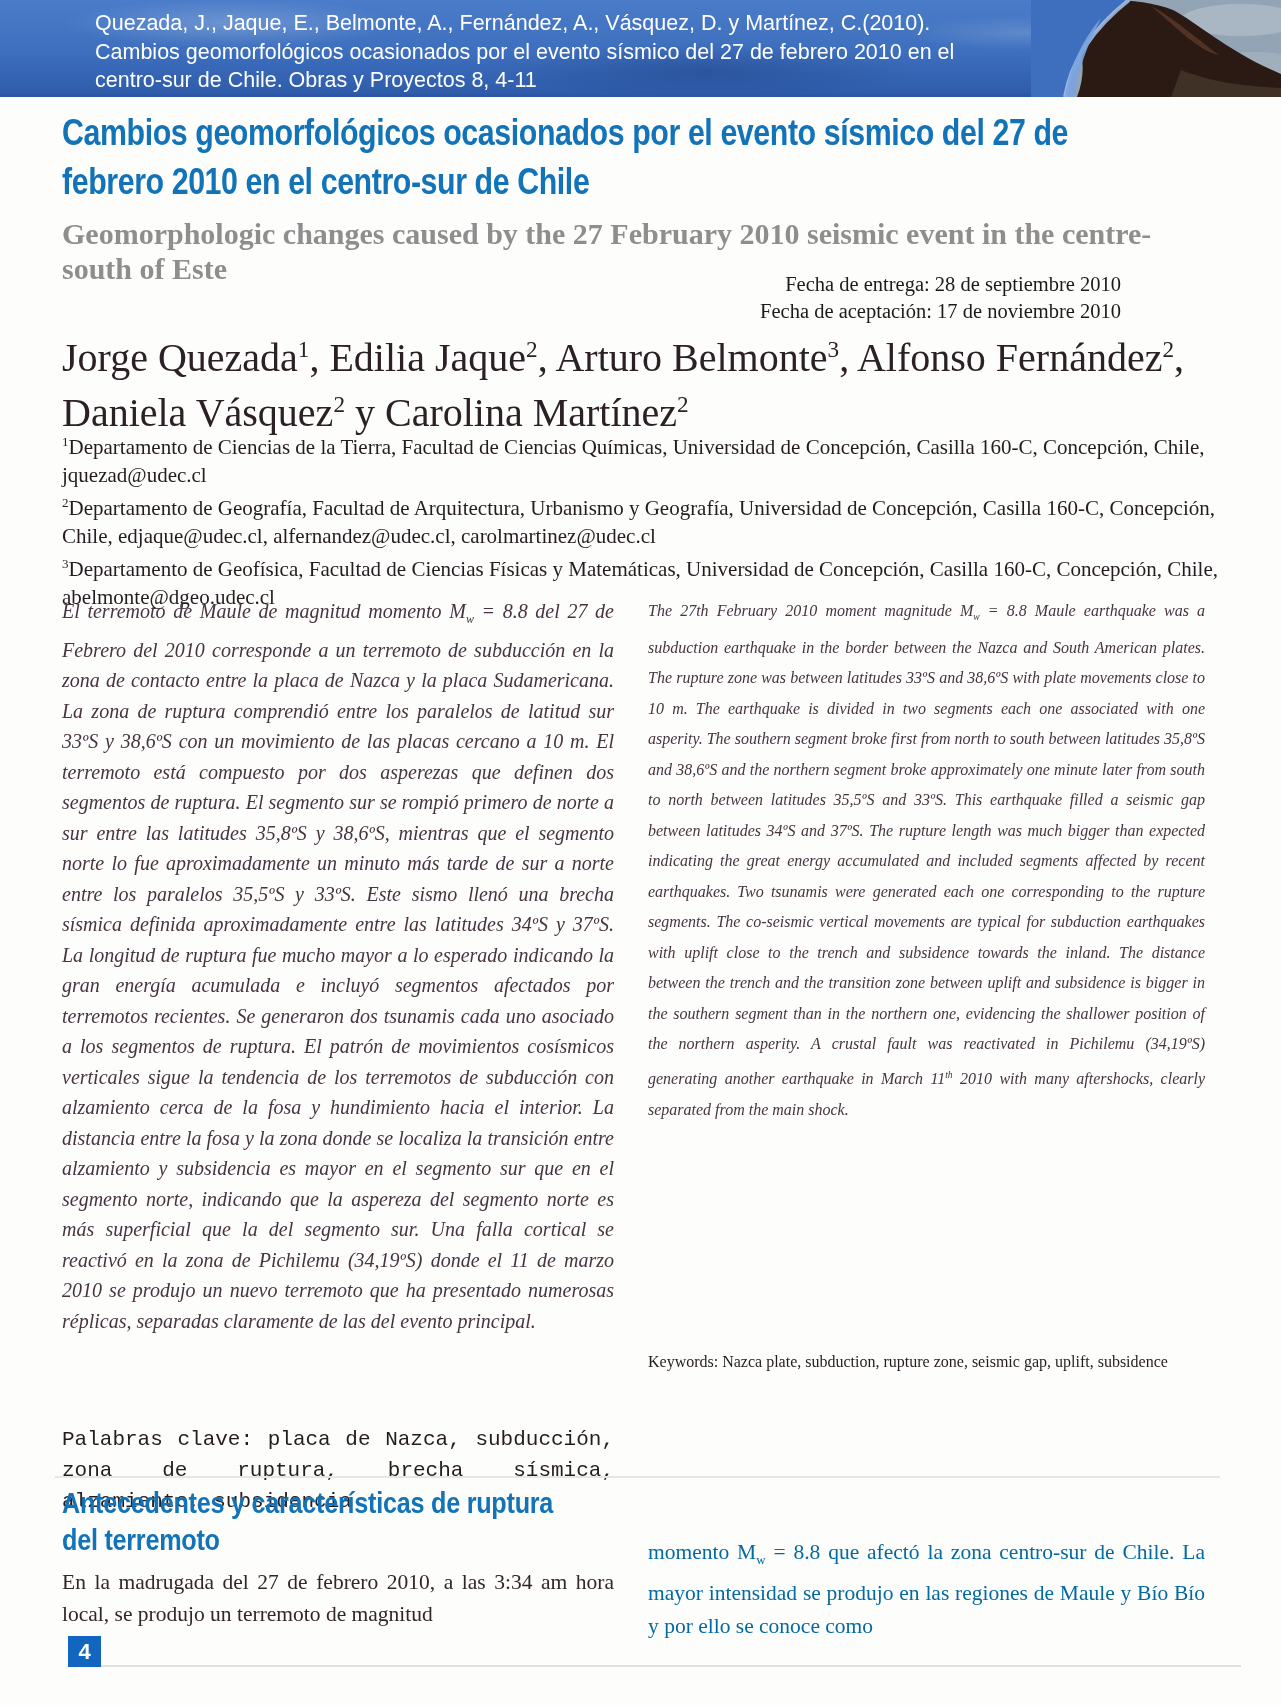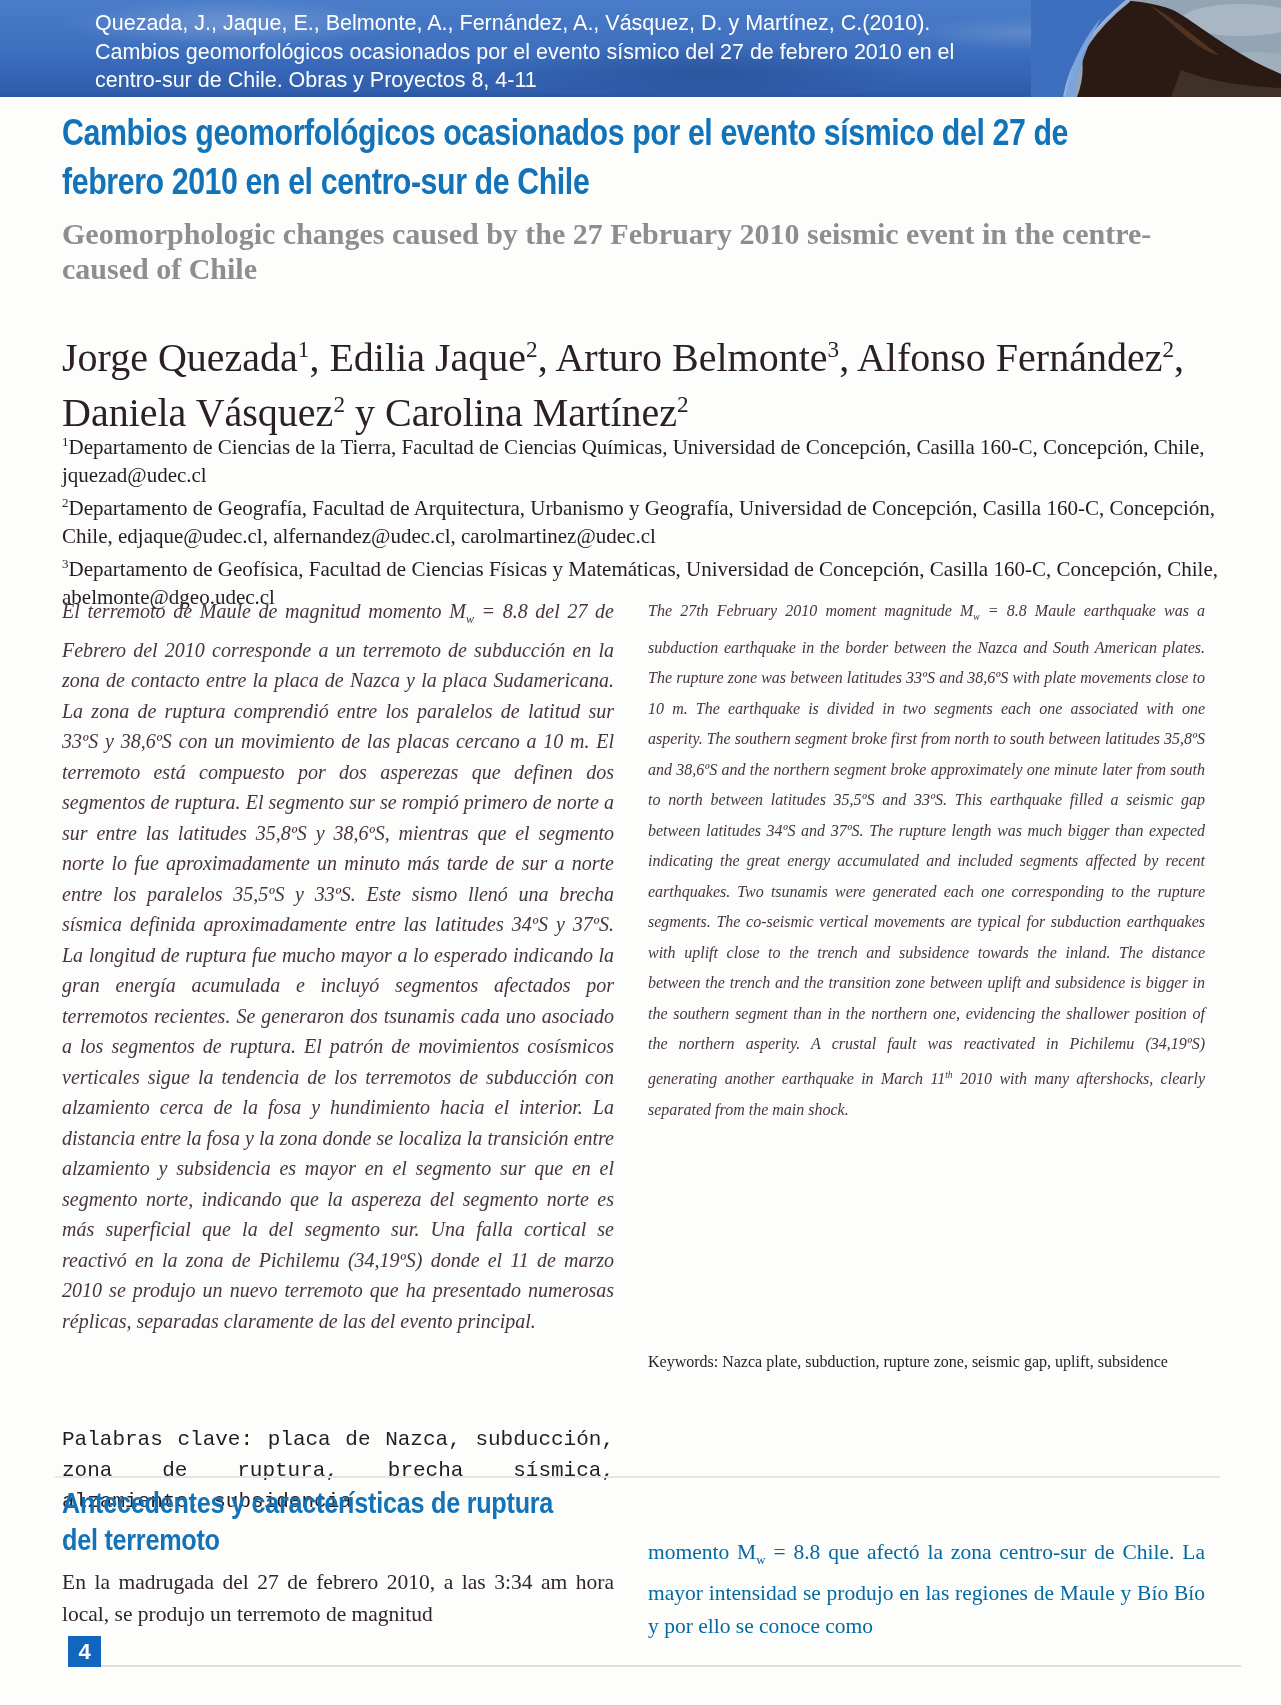--- a/index.html
+++ b/index.html
@@ -134,23 +134,27 @@
     </div>
   </header>
 
   <h1 class="title-es">
       <div class="title-line">Cambios geomorfológicos ocasionados por el evento sísmico del 27 de</div>
       <div class="title-line">febrero 2010 en el centro-sur de Chile</div>
     </h1>
 
   <h2 class="title-en">
       <div class="subtitle-line">Geomorphologic changes caused by the 27 February 2010 seismic event in the centre-</div>
-      <div class="subtitle-line">caused of Chile</div>
+      <div class="subtitle-line">south of Este</div>
     </h2>
 
+  <div class="dates">
+    <div>Fecha de entrega: 28 de septiembre 2010</div>
+    <div>Fecha de aceptación: 17 de noviembre 2010</div>
+  </div>
 
   <div class="authors">
       <div class="author-line">Jorge Quezada<sup>1</sup>,  Edilia Jaque<sup>2</sup>, Arturo Belmonte<sup>3</sup>, Alfonso Fernández<sup>2</sup>,</div>
       <div class="author-line">Daniela Vásquez<sup>2</sup> y Carolina Martínez<sup>2</sup></div>
     </div>
 
   <div class="affiliations">
       <div class="affiliation"><sup>1</sup>Departamento de Ciencias de la Tierra, Facultad de Ciencias Químicas, Universidad de Concepción, Casilla 160-C, Concepción, Chile, jquezad@udec.cl</div>
       <div class="affiliation"><sup>2</sup>Departamento de Geografía, Facultad de Arquitectura, Urbanismo y Geografía, Universidad de Concepción, Casilla 160-C, Concepción, Chile, edjaque@udec.cl, alfernandez@udec.cl, carolmartinez@udec.cl</div>
       <div class="affiliation"><sup>3</sup>Departamento de Geofísica, Facultad de Ciencias Físicas y Matemáticas, Universidad de Concepción, Casilla 160-C, Concepción, Chile, abelmonte@dgeo.udec.cl</div>

